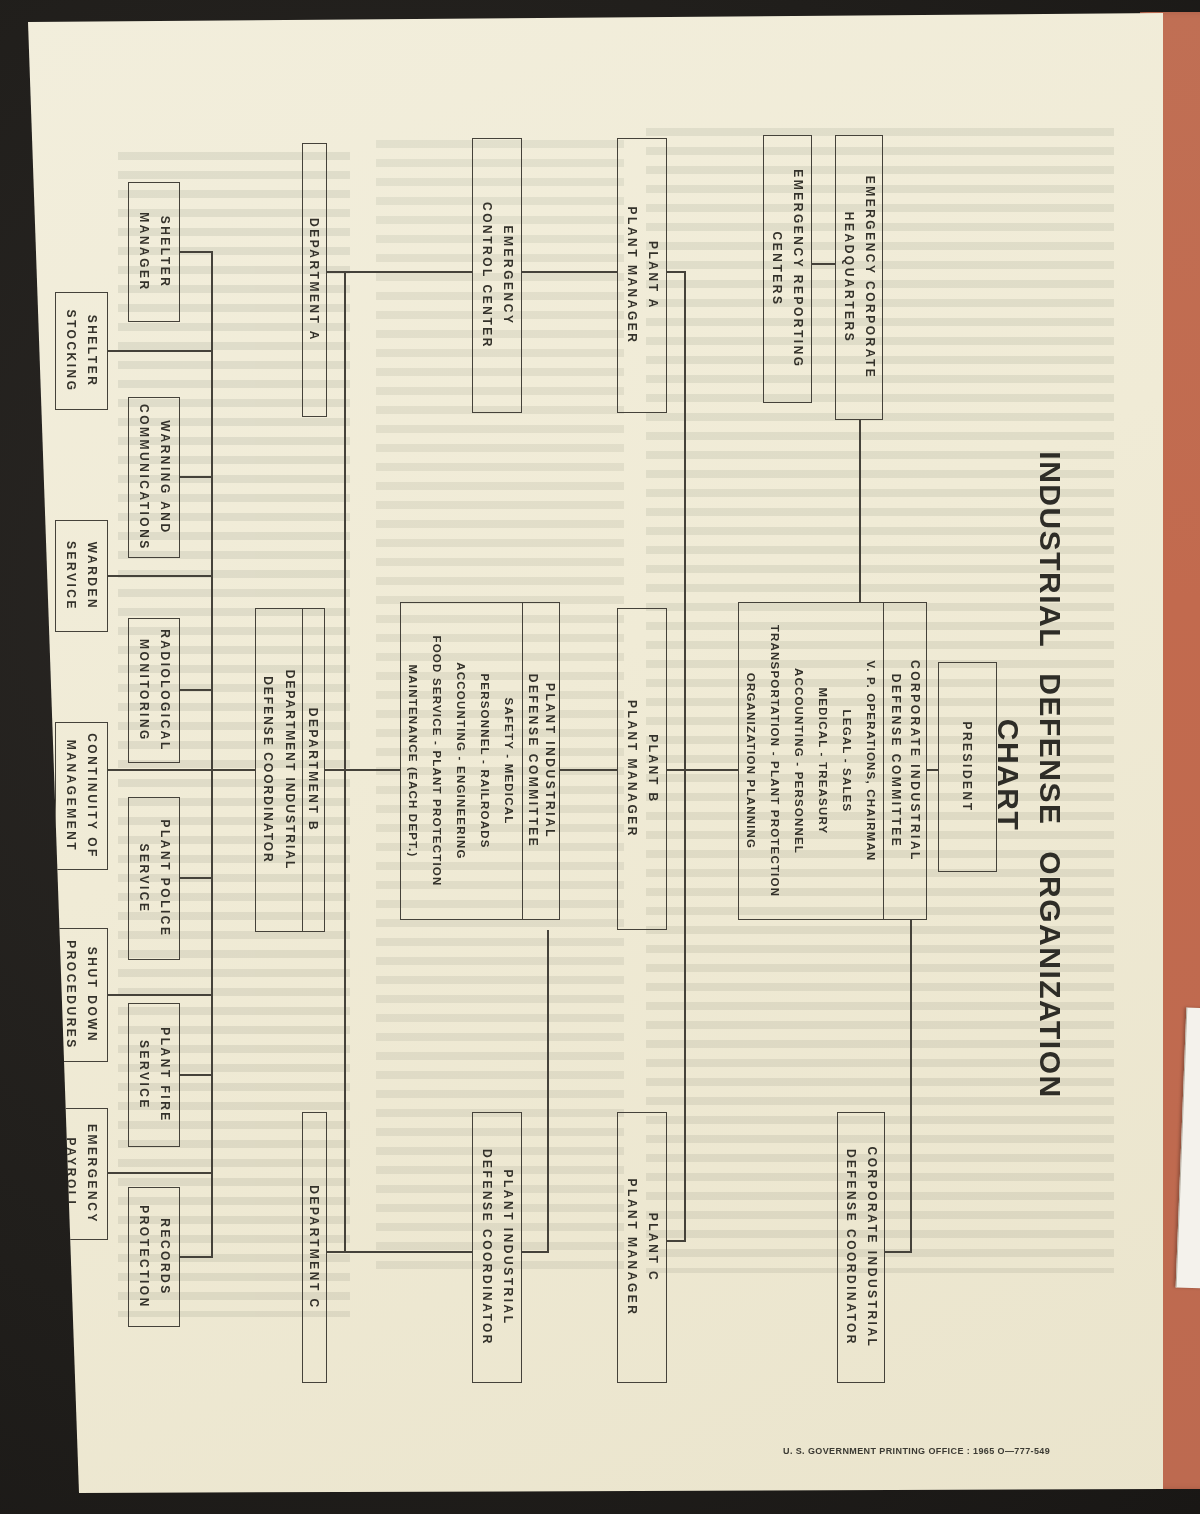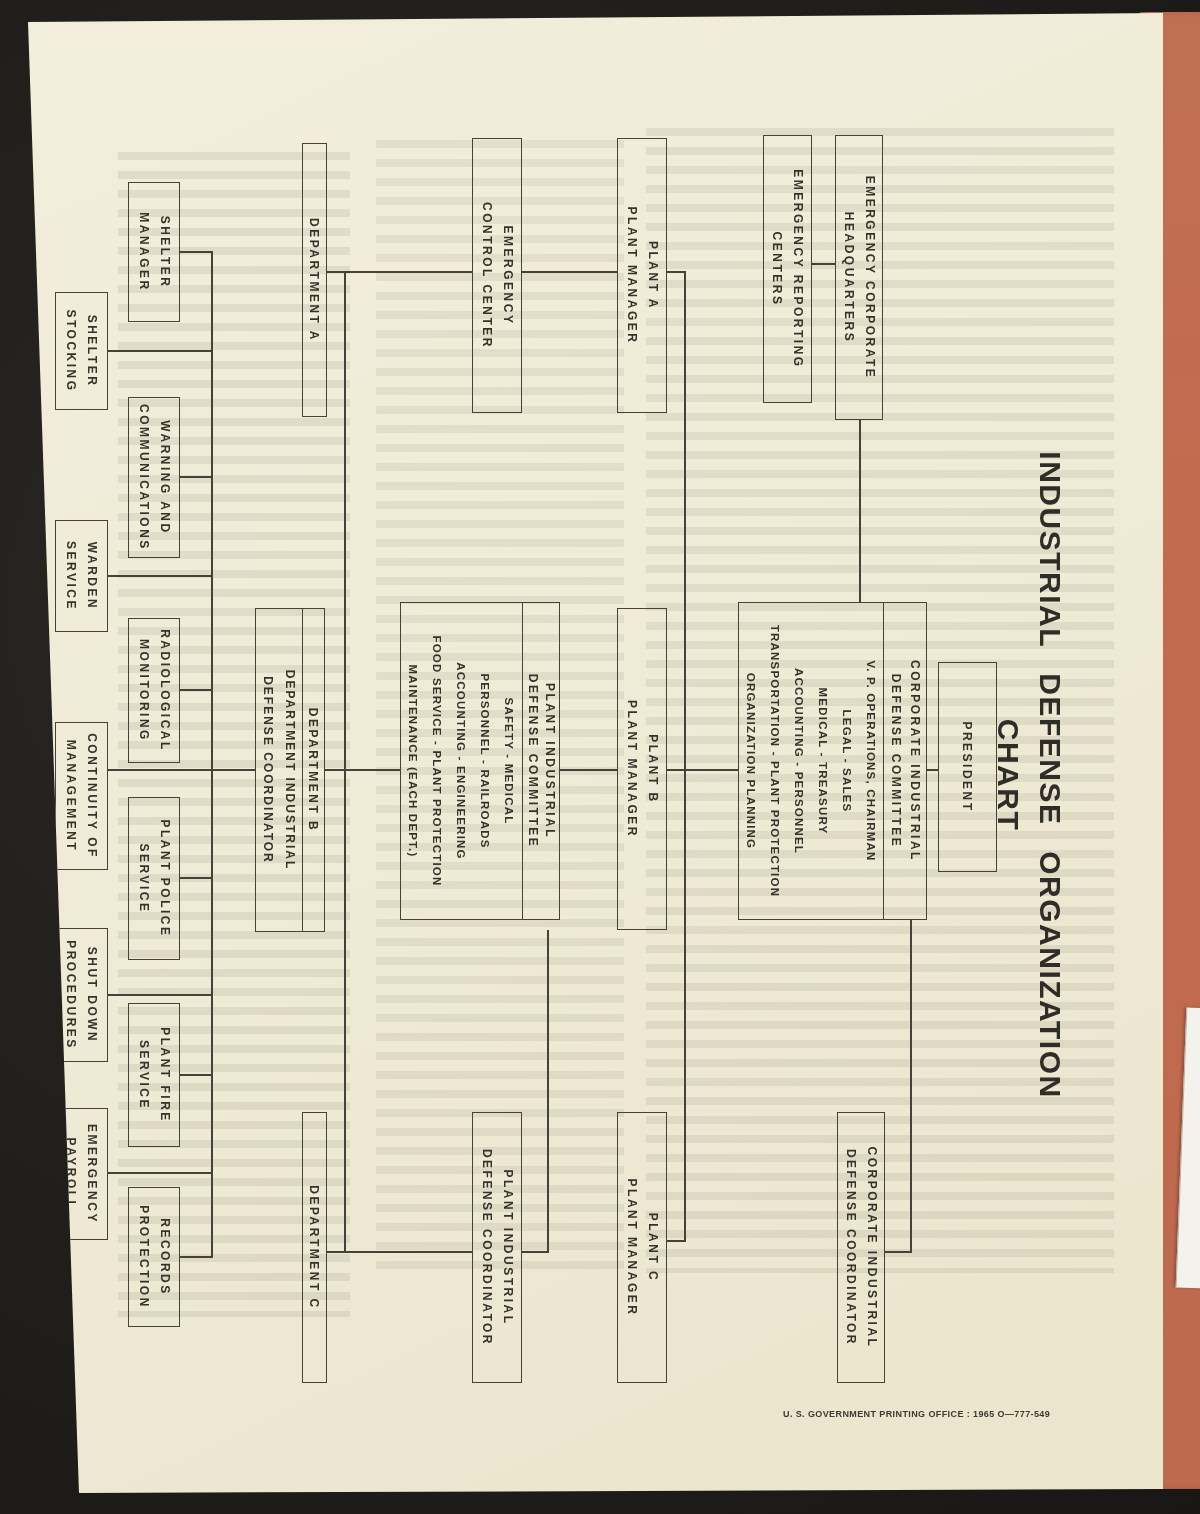--- a/index.html
+++ b/index.html
@@ -48,21 +48,21 @@
 
   .box.split{justify-content:flex-start;padding:0;}
   .split .hdr{width:100%;box-sizing:border-box;border-bottom:1.6px solid #45423a;
         display:flex;flex-direction:column;justify-content:center;}
   .split .hdr span{line-height:19px;}
   .split .bdy{width:100%;display:flex;flex-direction:column;justify-content:center;flex:1;}
   .split .bdy span{line-height:24px;font-size:11.5px;letter-spacing:1.2px;}
 
   .l{position:absolute;background:#45423a;}
 
-  .imprint{position:absolute;left:783px;top:1409px;z-index:3;font-size:9px;
+  .imprint{position:absolute;left:783px;top:1446px;z-index:3;font-size:9px;
         font-weight:bold;letter-spacing:.4px;color:#3b3a33;white-space:nowrap;}
 </style>
 </head>
 <body>
 
 <div class="scan">
 
   <div class="cover-strip"></div>
   <div class="sticker"></div>
 

